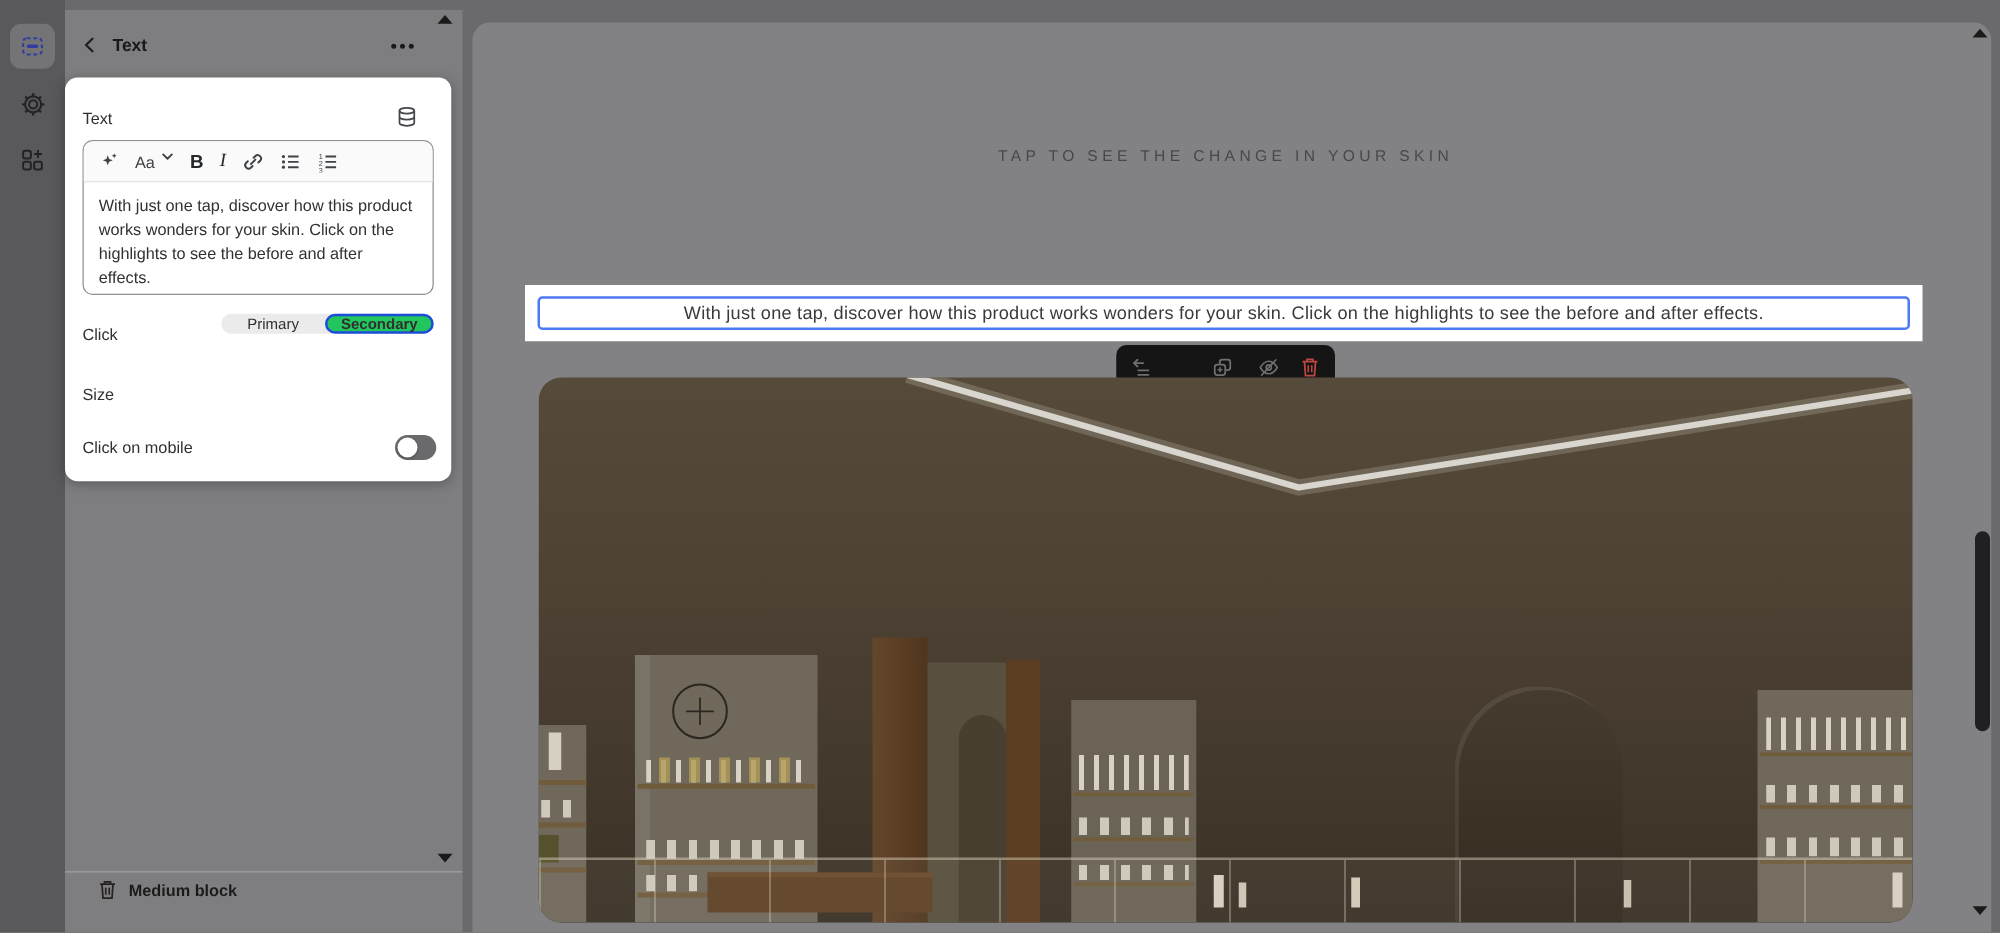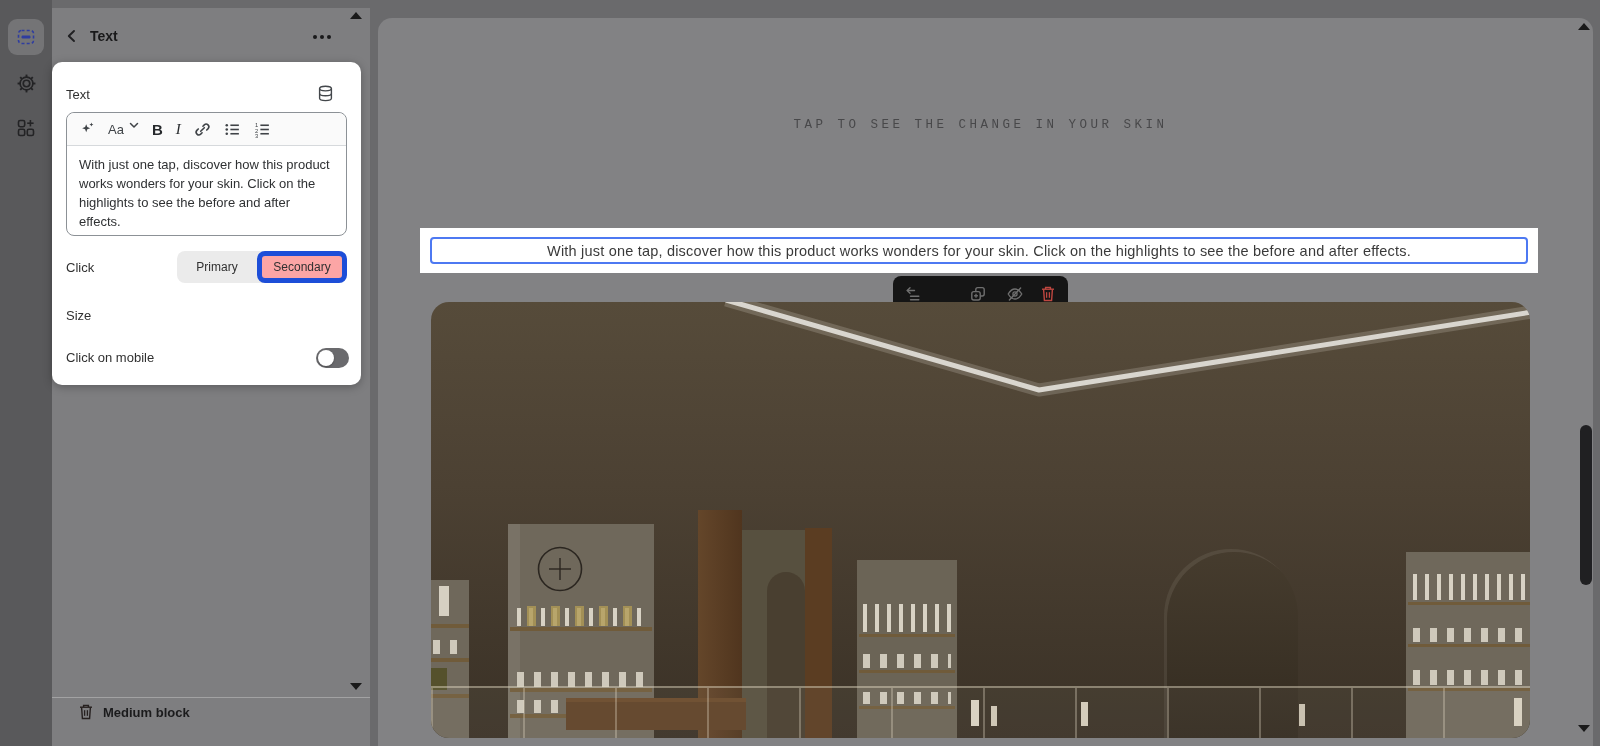--- a/index.html
+++ b/index.html
@@ -25,37 +25,37 @@
   .field-label { font-size:13px; color:#303030; }
 
   .editor { left:14px; top:50px; width:281px; height:124px; border:1px solid #8c9196; border-radius:8px; background:#fff; }
   .editor-toolbar { display:flex; align-items:center; gap:13px; padding:0 12px; height:33px;
                     background:#fafafa; border-bottom:1px solid #d6d9dc; border-radius:8px 8px 0 0; }
   .editor-aa { font-size:13px; font-weight:500; color:#3f4347; display:flex; gap:5px; }
   .editor-b { font-size:15px; font-weight:bold; color:#26292c; }
   .editor-i { font-size:15px; font-style:italic; font-family:"Liberation Serif", serif; color:#26292c; }
   .editor-text { padding:9px 12px; font-size:13px; line-height:19px; color:#2f3133; }
 
-  .seg-track { left:125px; top:0; width:170px; height:32px; background:#ebebeb; border-radius:8px; display:flex; }
+  .seg-track { left:125px; top:0; width:170px; height:16px; background:#ebebeb; border-radius:8px; display:flex; }
   .seg { flex:1; display:flex; align-items:center; justify-content:center; font-size:12px; color:#303030; border-radius:8px; }
-  .seg-selected { background:#fca5a5; border:5px solid #1d4ed8; font-weight:400; }
+  .seg-selected { background:#22c55e; border:2px solid #1d4ed8; font-weight:700; }
 
   .select-box { left:125px; top:0; width:170px; height:32px; border:1px solid #8f8f8f; border-radius:8px; background:#fff;
                 display:flex; align-items:center; justify-content:space-between; padding:0 10px 0 12px; font-size:13px; color:#303030; }
 
   .toggle { width:33px; height:20px; background:#6a6a6d; border-radius:10px; position:relative; }
   .toggle-knob { position:absolute; left:2px; top:2px; width:16px; height:16px; background:#ffffff; border-radius:50%;
                  box-shadow:0 1px 2px rgba(0,0,0,0.3); }
 
   .panel-divider { left:52px; top:697px; width:318px; height:1px; background:rgba(255,255,255,0.28); }
   .remove-label { font-size:13px; font-weight:bold; color:#1b1b1c; }
 
   
   .frame { left:378px; top:18px; width:1215px; height:728px; background:#828284; border-radius:14px 14px 0 0; overflow:hidden; }
-  .eyebrow { left:53px; top:100px; width:1099px; text-align:center; font-size:12.5px; letter-spacing:3.5px; color:#48484a; font-weight:400;font-family:Liberation Mono, monospace; }
+  .eyebrow { left:53px; top:100px; width:1099px; text-align:center; font-size:12.5px; letter-spacing:3.5px; color:#48484a; font-weight:400; }
   .heading { left:53px; top:132px; width:1099px; text-align:center; font-size:58px; font-weight:300; color:#2c2c2e; letter-spacing:0.5px; }
 
   .spotlight-strip { left:42px; top:210px; width:1118px; height:45px; background:#ffffff; }
   .sel-block { position:absolute; left:10px; top:9px; width:1098px; height:27px; background:#fff;
                border:2px solid #4d79f2; border-radius:4px; display:flex; align-items:center; justify-content:center; }
   .sel-block-text { font-size:14.5px; font-weight:300; color:#3a3a3a; letter-spacing:0.2px; }
 
   .blk-toolbar { left:515px; top:258px; width:175px; height:36px; background:#151515; border-radius:8px; }
 
   

